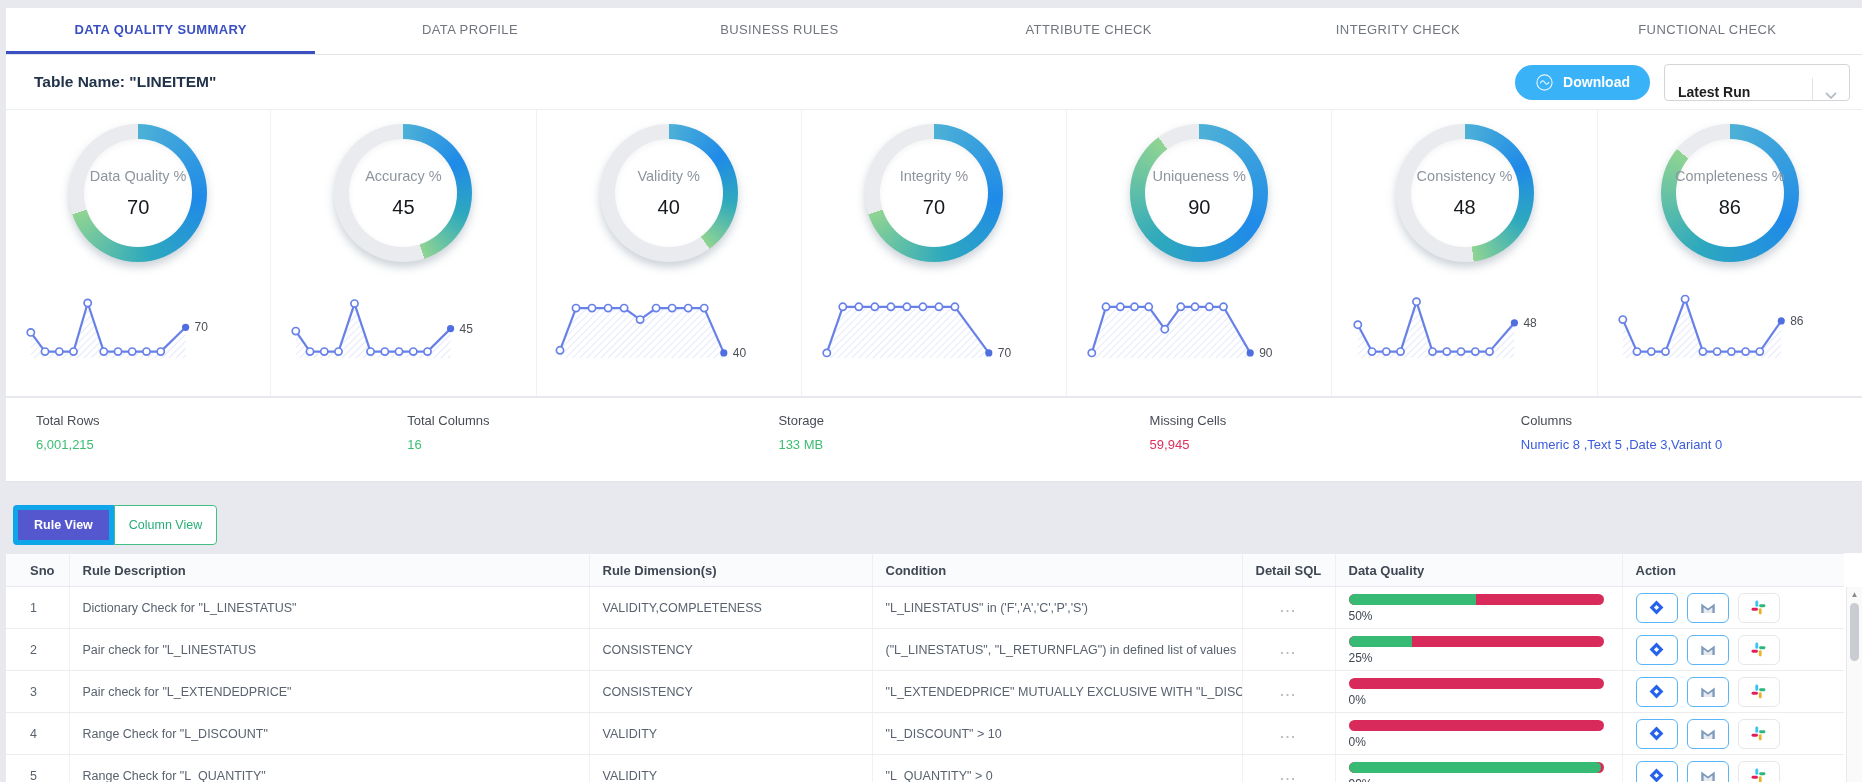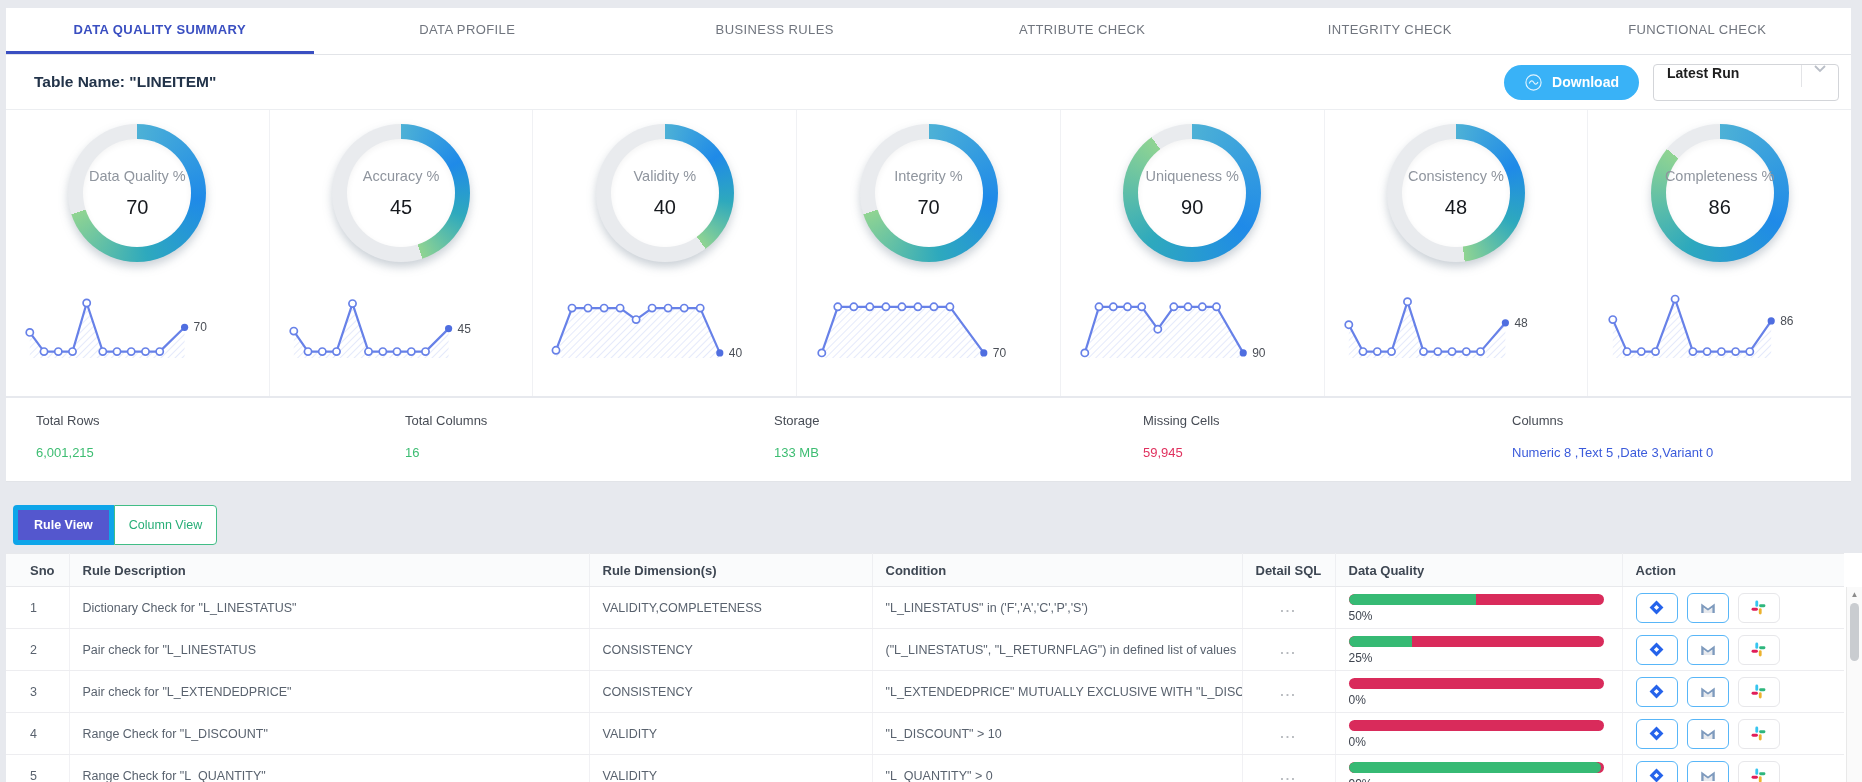--- a/index.html
+++ b/index.html
@@ -1,44 +1,44 @@
 <!DOCTYPE html>
 <html><head>
 <meta charset="utf-8">
 <style>
   *{box-sizing:border-box;margin:0;padding:0}
   html,body{font-family:"Liberation Sans",sans-serif;background:#e7e9ee}
-  .page{width:1862px;height:782px;overflow:hidden;background:#e7e9ee;padding:8px 11px 0 6px;position:relative}
+  .page{width:1862px;height:782px;overflow:hidden;background:#e7e9ee;padding:8px 0 0 6px;position:relative}
   
   .tabbar{display:flex;background:#fff;height:47px;border-bottom:1px solid #e2e4e8}
   .tab{flex:1;display:flex;align-items:center;justify-content:center;font-size:13px;letter-spacing:.4px;color:#70757e;cursor:pointer;border-bottom:3px solid transparent}
   .tab.active{color:#3a4fc1;font-weight:700;border-bottom-color:#3a4fc1}
   
   .toolbar{display:flex;align-items:center;justify-content:space-between;background:#fff;height:55px;padding:0 12px 0 28px;border-bottom:1px solid #eceef1}
   .tname{font-size:15.5px;font-weight:700;color:#223349}
   .tools{display:flex;align-items:center;gap:14px}
   .dl{display:flex;align-items:center;gap:9px;background:#39b2f7;color:#fff;font-weight:700;font-size:14px;border:none;border-radius:18px;height:35px;padding:0 20px;cursor:pointer}
-  .runsel{display:flex;align-items:flex-start;background:#fff;border:1px solid #d3d5d9;border-radius:4px;height:37px;width:186px;cursor:pointer}
+  .runsel{display:flex;align-items:flex-end;background:#fff;border:1px solid #d3d5d9;border-radius:4px;height:37px;width:186px;cursor:pointer}
   .runsel .val{flex:1;font-size:14px;font-weight:700;color:#1e1e1e;padding-left:13px}
   .runsel .sep{width:1px;height:22px;background:#e3e4e7}
   .runsel .chev{width:36px;display:flex;align-items:center;justify-content:center}
   
   .gauges{display:flex;background:#fff;height:288px;border-bottom:2px solid #e7e9ee}
   .gcell{flex:1;display:flex;flex-direction:column;align-items:center;border-right:1px solid #f0f1f4;padding-top:14px}
   .gcell:last-child{border-right:none}
   .gauge{width:138px;height:138px;border-radius:50%;position:relative;filter:drop-shadow(0 5px 5px rgba(70,90,110,.28))}
   .gcenter{position:absolute;inset:15px;background:#fff;border-radius:50%;display:flex;flex-direction:column;align-items:center;justify-content:center;box-shadow:inset 0 2px 6px rgba(0,0,0,.05)}
   .glabel{font-size:14.5px;color:#8f959e;white-space:nowrap}
   .gvalue{font-size:20px;color:#16191e;margin-top:12px}
   .spark{margin-top:24px}
   
   .stats{display:flex;background:#fff;height:84px;padding-top:15px;border-bottom:1px solid #e2e4e8}
   .stat{flex:1;padding-left:30px}
   .stat .sl{font-size:13px;color:#474c55}
-  .stat .sv{font-size:13px;margin-top:17px}
+  .stat .sv{font-size:13px;margin-top:9px}
   
   .toggles{display:flex;margin:23px 0 8px 7px}
   .tgl-rule{background:#5457ce;color:#fff;font-size:12.5px;font-weight:700;padding:8px 16px;border-radius:4px 0 0 4px;border:5px solid #0ea5e9;cursor:pointer}
   .tgl-col{background:#fff;color:#27ae77;font-size:12.5px;font-weight:400;padding:8px 14px;border-radius:0 4px 4px 0;border:1px solid #41bd86;cursor:pointer}
   
   .tablewrap{position:relative;background:#fff;width:1856px}
   table{border-collapse:collapse;table-layout:fixed;width:1838px;font-size:12.5px}
   th{background:#fafbfc;border-top:1px solid #e8e9ec;border-bottom:1px solid #e8e9ec;border-right:1px solid #eeeff2;text-align:left;color:#3e4753;font-weight:700;height:33px;padding-left:13px;font-size:13px}
   td{border-bottom:1px solid #ededf0;border-right:1px solid #f1f1f4;height:42px;padding-left:13px;color:#59626e;vertical-align:middle;overflow:hidden;white-space:nowrap}
   th:first-child,td:first-child{padding-left:24px}

